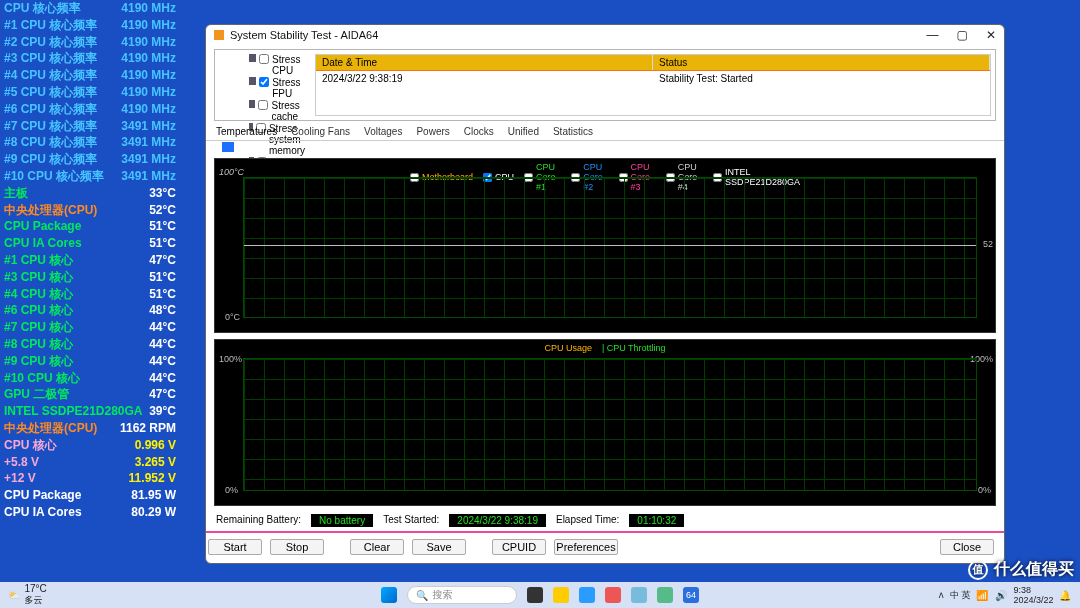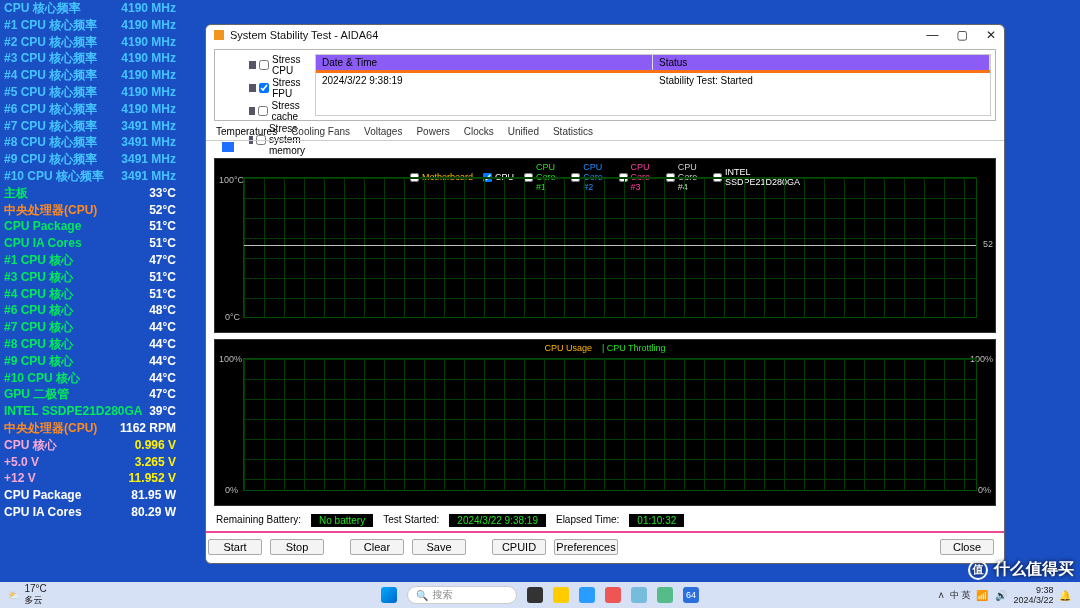--- a/index.html
+++ b/index.html
@@ -17,25 +17,25 @@
 
 
 .window { position: absolute; left: 205px; top: 24px; width: 800px; height: 540px; background: #ffffff; border: 1px solid #666; border-radius: 6px; display: flex; flex-direction: column; }
 .titlebar { height: 20px; display: flex; align-items: center; padding: 0 8px; font-size: 11px; color: #111; }
 .titlebar .icon { width: 10px; height: 10px; background: #f2951e; margin-right: 6px; }
 .titlebar .ctrls { margin-left: auto; display: flex; gap: 18px; font-size: 12px; color: #222; }
 .titlebar .ctrls span { cursor: pointer; }
 
 .topbox { margin: 4px 8px 0 8px; border: 1px solid #b5b5b5; padding: 4px; display: flex; gap: 6px; height: 72px; }
 .stress-col { width: 90px; display: flex; flex-direction: column; gap: 1px; font-size: 10px; }
-.stress-row { display: flex; align-items: center; gap: 3px; margin-left: 30px; }
+.stress-row { display: flex; align-items: flex-start; gap: 3px; margin-left: 30px; }
 .stress-row .toy { width: 10px; height: 8px; background: #556; }
 .stress-row input { width: 10px; height: 10px; }
 .info-table { flex: 1; border: 1px solid #ccc; font-size: 10px; }
-.info-head { display: flex; background: #8b5cf6; border-bottom: 3px solid #f97316; }
+.info-head { display: flex; background: #eab308; border-bottom: 1px solid #f97316; }
 .info-head div { padding: 2px 6px; border-right: 1px solid #ddd; width: 50%; }
 .info-row { display: flex; }
 .info-row div { padding: 2px 6px; width: 50%; }
 
 .tabs { display: flex; gap: 14px; font-size: 10px; color: #333; padding: 5px 10px 3px 10px; border-bottom: 1px solid #ccc; }
 .tabs .tab { cursor: pointer; }
 .tabs .tab.active { color: #000; }
 .sel-ind { width: 12px; height: 10px; background: #1f6fff; margin-left: 8px; margin-top: -1px; }
 
 .graphs { flex: 1; padding: 2px 8px 4px 8px; display: flex; flex-direction: column; gap: 6px; }
@@ -59,21 +59,21 @@
 .btn.wide { width: 64px; }
 .spacer { flex: 1; }
 
 
 .taskbar { position: absolute; left: 0; right: 0; bottom: 0; height: 26px; background: rgba(230,238,250,.92); display: flex; align-items: center; padding: 0 8px; font-size: 10px; color: #222; }
 .taskbar .weather { display: flex; gap: 4px; align-items: center; }
 .taskbar .center { position: absolute; left: 50%; transform: translateX(-50%); display: flex; gap: 10px; align-items: center; }
 .taskbar .center .t-icon { width: 16px; height: 16px; border-radius: 3px; background: #6ea0e8; }
 .taskbar .search { background: #fff; border: 1px solid #ccc; border-radius: 10px; padding: 1px 8px; width: 110px; display: flex; gap: 4px; align-items: center; }
 .taskbar .right { margin-left: auto; display: flex; gap: 6px; align-items: center; }
-.taskbar .clock { text-align: right; line-height: 10px; font-size: 9px; }
+.taskbar .clock { text-align: left; line-height: 10px; font-size: 9px; }
 
 
 .wm { position: absolute; right: 6px; bottom: 28px; color: #fff; font-size: 16px; font-weight: 700; text-shadow: 0 0 4px #000; display: flex; align-items: center; gap: 6px; }
 .wm .c { width: 20px; height: 20px; border-radius: 50%; border: 2px solid #fff; display: flex; align-items: center; justify-content: center; font-size: 11px; }
 </style>
 </head>
 <body>
 
 <div class="osd" id="osd">
     <div class="osd-row">
@@ -178,21 +178,21 @@
     </div>
     <div class="osd-row">
       <span class="osd-lbl-fan">中央处理器(CPU)</span>
       <span class="osd-val-fan">1162 RPM</span>
     </div>
     <div class="osd-row">
       <span class="osd-lbl-volt">CPU 核心</span>
       <span class="osd-val-volt">0.996 V</span>
     </div>
     <div class="osd-row">
-      <span class="osd-lbl-volt">+5.0 V</span>
+      <span class="osd-lbl-volt">+5.8 V</span>
       <span class="osd-val-volt">3.265 V</span>
     </div>
     <div class="osd-row">
       <span class="osd-lbl-volt">+12 V</span>
       <span class="osd-val-volt">11.952 V</span>
     </div>
     <div class="osd-row">
       <span class="osd-lbl-pwr">CPU Package</span>
       <span class="osd-val-pwr">81.95 W</span>
     </div>
@@ -296,21 +296,21 @@
           </div>
           <div class="lg">
             <input type="checkbox" style="">
             <span style="color:#d0d0d0">CPU Core #4</span>
           </div>
           <div class="lg">
             <input type="checkbox" style="">
             <span style="color:#ffffff">INTEL SSDPE21D280GA</span>
           </div>
         </div>
-      <span class="g-label" style="left:4px; top:16px;">100°C</span>
+      <span class="g-label" style="left:4px; top:8px;font-style:italic;">100°C</span>
       <span class="g-label" style="left:10px; bottom:10px;">0°C</span>
       <div class="grid">
           <div class="line" style="top:48%;"></div>
         </div>
       <span class="g-label" style="right:2px; top:46%;">52</span>
     </div>
     <div class="graph bot">
       <div class="legend" id="legend2">
           <span style="color: rgb(255, 182, 0);">CPU Usage</span>
           <span style="color: rgb(35, 224, 35);"> | CPU Throttling</span>

